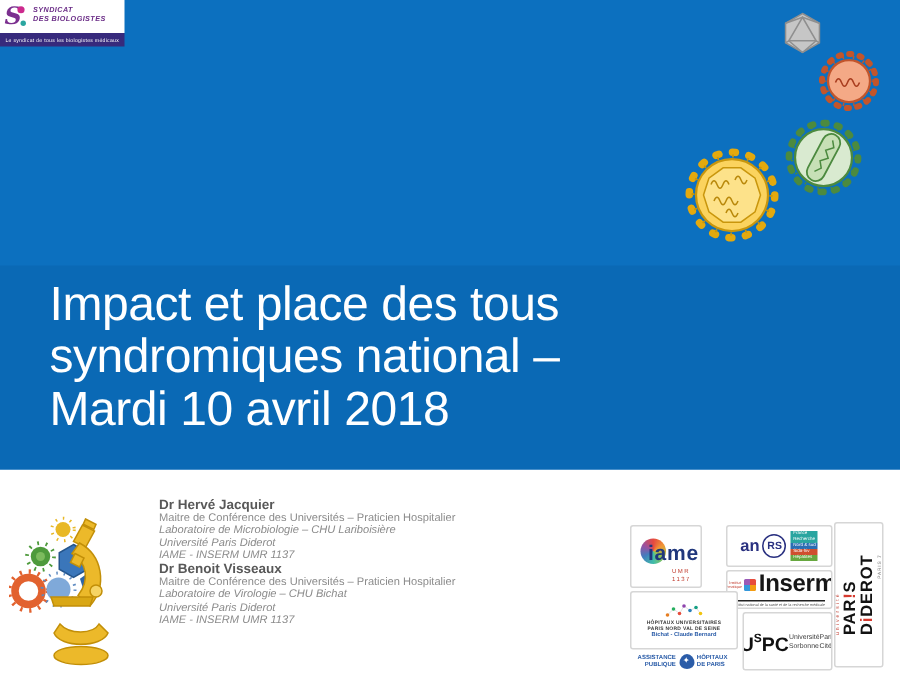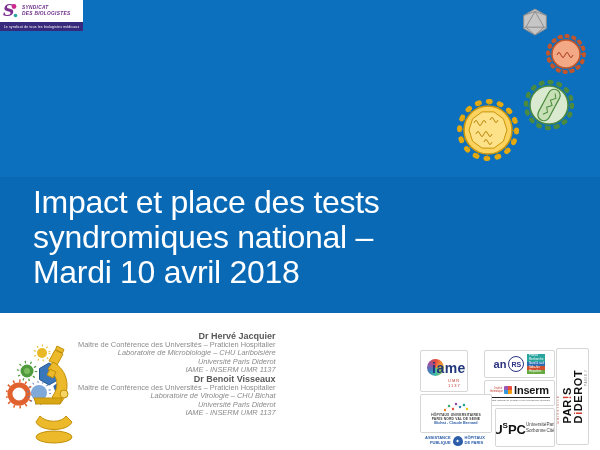--- a/index.html
+++ b/index.html
@@ -13,21 +13,21 @@
   .title-band{position:absolute;left:0;top:177px;width:600px;height:136px;background:#0a69b5;}
   .slide-title{position:absolute;left:33px;top:185px;color:#ffffff;font-weight:300;
     font-size:32px;line-height:35px;letter-spacing:-0.3px;}
   
   .sdb{position:absolute;left:0;top:0;width:83px;}
   .sdb-top{background:#ffffff;height:22px;display:flex;align-items:center;padding-left:2px;box-sizing:border-box;}
   .sdb-name{font-size:4.8px;line-height:5.6px;font-style:italic;font-weight:bold;color:#6b2d87;letter-spacing:.3px;margin-left:2px;}
   .sdb-bar{background:#372a7c;height:9px;display:flex;align-items:center;justify-content:center;}
   .sdb-bar span{color:#ffffff;font-size:3.4px;letter-spacing:.2px;white-space:nowrap;}
   
-  .speakers{position:absolute;left:78px;top:331px;color:#8b8b8b;text-align:right;}
+  .speakers{position:absolute;left:106px;top:331px;color:#8b8b8b;}
   .spk-name{font-size:9px;font-weight:bold;color:#585858;line-height:10px;}
   .spk-line{font-size:7.4px;line-height:8.3px;}
   .italic{font-style:italic;}
   .spk-block2{}
   
   .logo-grid{position:absolute;left:417px;top:346px;width:174px;height:102px;}
   .card{position:absolute;background:#ffffff;border:1px solid #d6d6d6;border-radius:2px;box-sizing:border-box;overflow:hidden;}
   
   .card-iame{left:3px;top:4px;width:48px;height:42px;}
   .iame-burst{position:absolute;left:6px;top:8px;width:17px;height:17px;border-radius:50%;
@@ -41,21 +41,21 @@
     border:1.4px solid #2a3180;border-radius:50%;font-size:7px;font-weight:bold;color:#2a3180;}
   .anrs-tags{display:flex;flex-direction:column;gap:.5px;margin-left:1px;}
   .anrs-tag{font-size:3px;line-height:3.6px;color:#ffffff;padding:0 1.5px;white-space:nowrap;}
   .t0{background:#29a5a0;} .t1{background:#29a5a0;} .t2{background:#2a6db3;} .t3{background:#cf4f2e;} .t4{background:#67a83f;}
   
   .card-inserm{left:67px;top:34px;width:71px;height:26px;display:flex;flex-direction:column;align-items:center;justify-content:center;}
   .inserm-row{display:flex;align-items:center;gap:2px;}
   .inserm-grid{width:8px;height:8px;border-radius:1px;
     background:conic-gradient(#e74c3c 0 25%,#f39c12 0 50%,#3498db 0 75%,#9b59b6 0 100%);}
   .inserm-mini{font-size:2.6px;color:#c0392b;line-height:3px;width:12px;text-align:right;}
-  .inserm-word{font-size:11px;font-weight:800;color:#161616;letter-spacing:-0.2px;}
+  .inserm-word{font-size:16px;font-weight:800;color:#161616;letter-spacing:-0.2px;}
   .inserm-sub{font-size:2.5px;color:#555;border-top:1.5px solid #222;margin-top:1px;padding-top:.5px;white-space:nowrap;}
   
   .card-hosp{left:3px;top:48px;width:72px;height:39px;display:flex;flex-direction:column;align-items:center;justify-content:center;text-align:center;}
   .hosp-l1{font-size:3.3px;line-height:4px;font-weight:bold;color:#3a3a3a;letter-spacing:.2px;}
   .hosp-l3{font-size:3.8px;line-height:5px;font-weight:bold;color:#2a5ca8;}
   
   .aphp{left:1px;top:88px;width:74px;height:13px;position:absolute;display:flex;align-items:center;justify-content:center;gap:2px;}
   .aphp-col{font-size:4px;line-height:4.6px;font-weight:bold;color:#2a5ca8;}
   .aphp-left{text-align:right;}
   .aphp-emblem{width:10px;height:10px;border-radius:50% 50% 50% 50%/60% 60% 40% 40%;background:#2a5ca8;
@@ -134,21 +134,21 @@
           <div>SYNDICAT</div>
           <div>DES BIOLOGISTES</div>
         </div>
       </div>
       <div class="sdb-bar">
         <span>Le syndicat de tous les biologistes médicaux</span>
       </div>
     </div>
 
     <div class="slide-title">
-      <div>Impact et place des tests</div>
+      <div>Impact et place des tous</div>
       <div>syndromiques national –</div>
       <div>Mardi 10 avril 2018</div>
     </div>
   </div>
 
   <svg class="microscope" width="80" height="108" viewBox="0 0 80 108">
     <g>
       <circle cx="36" cy="15" r="5" fill="#e8b826"></circle>
       <circle cx="36" cy="15" r="7.5" fill="none" stroke="#e8b826" stroke-width="2" stroke-dasharray="1 4"></circle>
       <circle cx="52" cy="14" r="3.5" fill="#b9b9b9"></circle>

